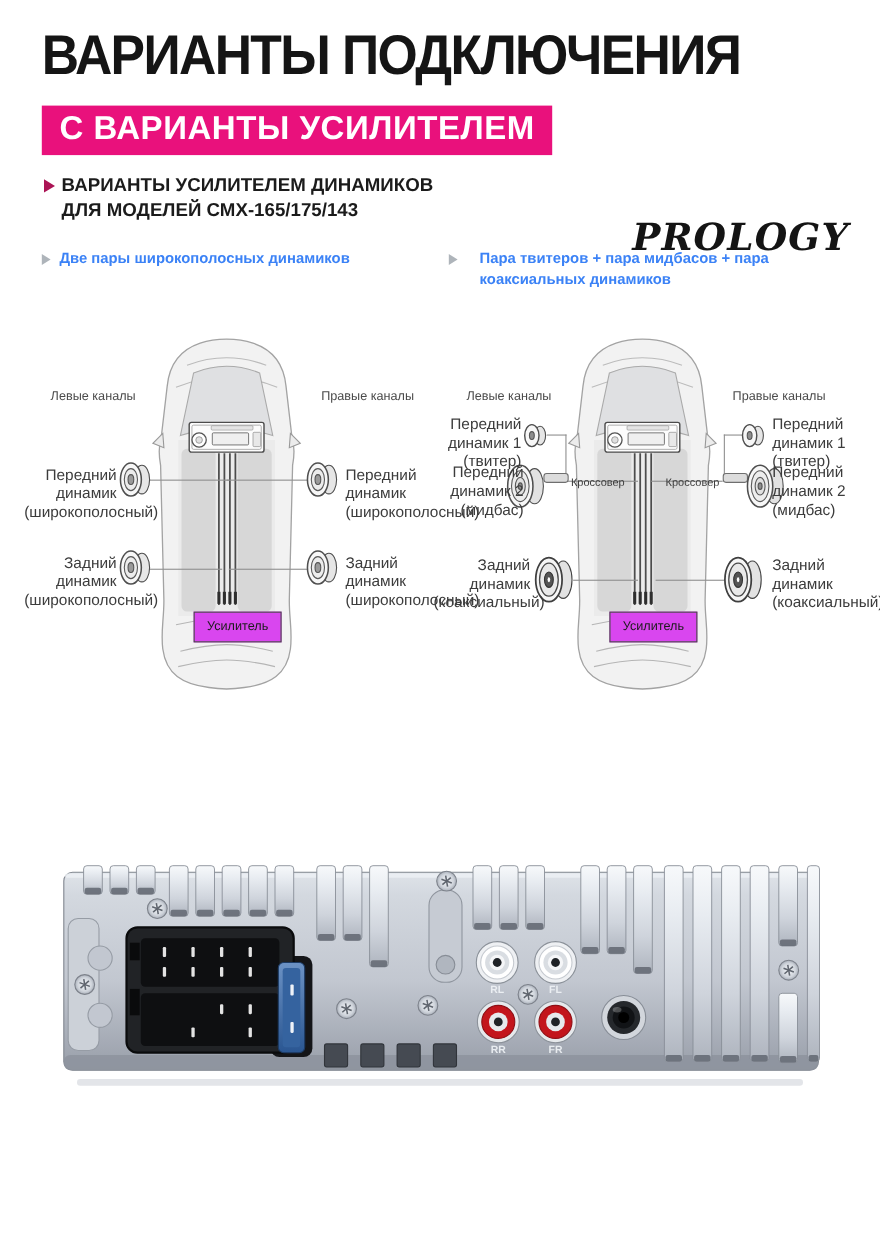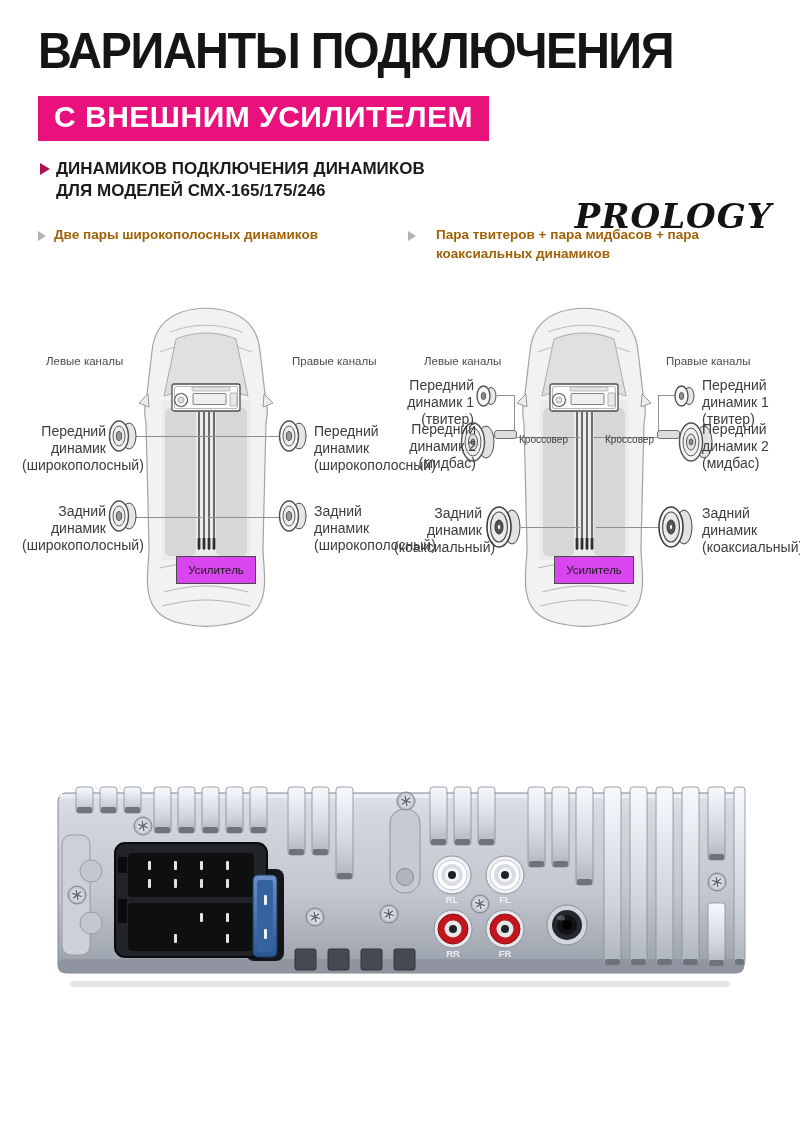--- a/index.html
+++ b/index.html
@@ -10,21 +10,21 @@
               letter-spacing:-1.5px;color:#151515;transform:scaleY(1.08);transform-origin:left top;white-space:nowrap;}
   #banner{position:absolute;left:38px;top:96px;background:#e9117c;color:#fff;
           font-size:30px;font-weight:700;padding:4px 16px 7px 16px;letter-spacing:.5px;white-space:nowrap;}
   #subtitle{position:absolute;left:56px;top:158px;font-size:17px;font-weight:700;
             line-height:1.32;color:#1b1b1b;}
   #subtitle-bullet{position:absolute;left:40px;top:163px;width:0;height:0;
             border-top:6px solid transparent;border-bottom:6px solid transparent;border-left:10px solid #ab1455;}
   #logo{position:absolute;right:28px;top:152px;font-family:"DejaVu Serif","Liberation Serif",serif;
         font-style:italic;font-weight:700;font-size:34px;color:#141414;letter-spacing:1px;margin-top:44px;}
   
-  .caption{position:absolute;font-size:13.5px;font-weight:600;color:#a16207;line-height:1.4;}
+  .caption{position:absolute;font-size:13.5px;font-weight:600;color:#3b82f6;line-height:1.4;}
   .tri{position:absolute;width:0;height:0;border-top:5px solid transparent;
        border-bottom:5px solid transparent;border-left:8px solid #aeb4ba;}
   
   .chan{position:absolute;font-size:11.5px;color:#4b4b4b;white-space:nowrap;margin-top:24px;}
   .label{position:absolute;font-size:14px;line-height:1.2;color:#3c3c3c;}
   .r{text-align:right;}
   .cline{position:absolute;height:1px;background:#8f8f8f;}
   .vline{position:absolute;width:1px;background:#8f8f8f;}
   .amp{position:absolute;width:78px;height:26px;background:#d946ef;border:1.6px solid #4a4a4a;
        display:flex;align-items:center;justify-content:center;font-size:11.5px;color:#1c1c1c;}
@@ -99,25 +99,25 @@
         <ellipse cx="28" cy="24" rx="8" ry="17" fill="#e2e2e2" stroke="#444444"></ellipse>
         <ellipse cx="15" cy="24" rx="12" ry="20" fill="#f6f6f6" stroke="#3f3f3f" stroke-width="1.6"></ellipse>
         <ellipse cx="15" cy="24" rx="8.5" ry="15" fill="#e9e9e9" stroke="#4a4a4a" stroke-width="1.2"></ellipse>
         <ellipse cx="15" cy="24" rx="4" ry="7" fill="#555555" stroke="#333333"></ellipse>
         <ellipse cx="15" cy="24" rx="1.6" ry="2.6" fill="#ffffff" stroke="#333333" stroke-width=".6"></ellipse>
       </g>
     </defs>
   </svg>
 
   <div id="main-title">ВАРИАНТЫ ПОДКЛЮЧЕНИЯ</div>
-  <div id="banner">С ВНЕШНИМ УСИЛИТЕЛЕМ</div>
+  <div id="banner">С ВАРИАНТЫ УСИЛИТЕЛЕМ</div>
   <span id="subtitle-bullet"></span>
   <div id="subtitle">
-    <div>ДИНАМИКОВ ПОДКЛЮЧЕНИЯ ДИНАМИКОВ</div>
-    <div>ДЛЯ МОДЕЛЕЙ СМХ-165/175/246</div>
+    <div>ВАРИАНТЫ УСИЛИТЕЛЕМ ДИНАМИКОВ</div>
+    <div>ДЛЯ МОДЕЛЕЙ СМХ-165/175/143</div>
   </div>
   <div id="logo">PROLOGY</div>
 
   <span class="tri" style="left:38px;top:231px;"></span>
   <div class="caption" style="left:54px;top:226px;width:300px;">Две пары широкополосных динамиков</div>
   <span class="tri" style="left:408px;top:231px;"></span>
   <div class="caption" style="left:436px;top:226px;width:278px;">Пара твитеров + пара мидбасов + пара коаксиальных динамиков</div>
 
   <div class="chan" style="left:46px;top:331px;">Левые каналы</div>
   <div class="chan" style="left:292px;top:331px;">Правые каналы</div>

